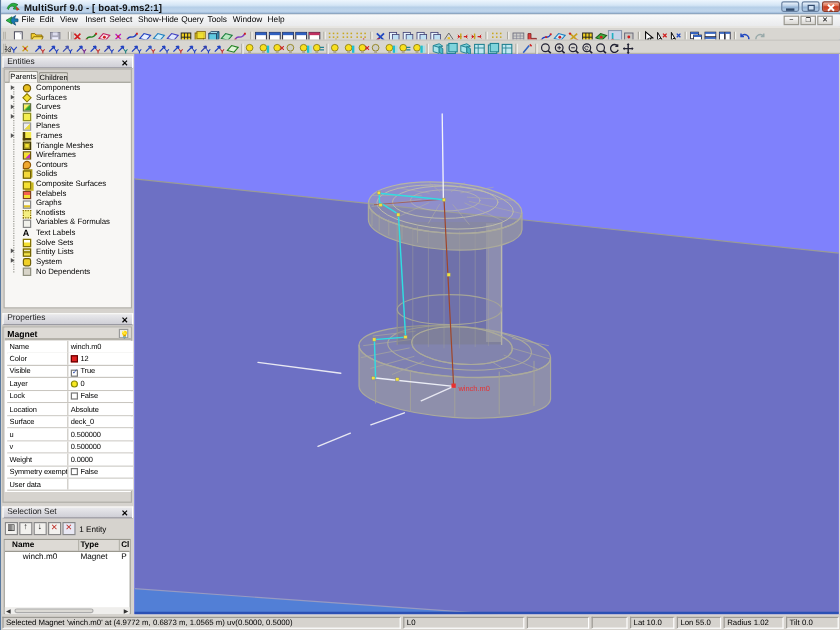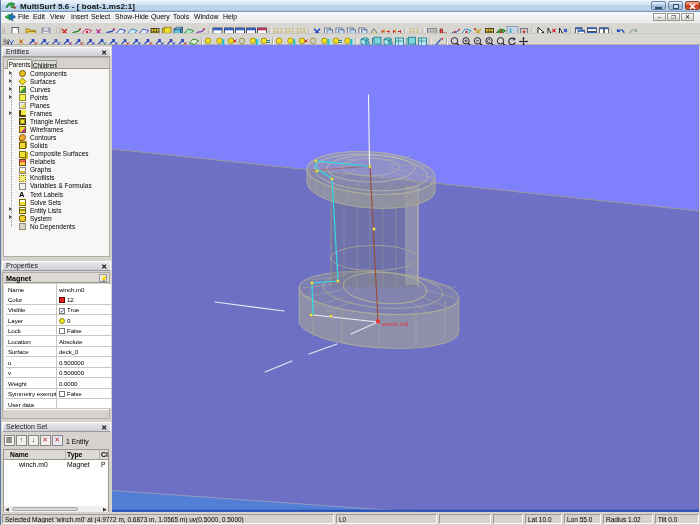--- a/index.html
+++ b/index.html
@@ -64,21 +64,21 @@
     <div id="btnmin" class="abs capbtn">
         <div style="width:7px;height:2px;background:#30496b;margin:5px auto 0;"></div>
       </div>
     <div id="btnmax" class="abs capbtn">
         <div style="width:6px;height:5px;border:1px solid #30496b;background:#cfe0f2;margin:1.5px auto 0;"></div>
       </div>
     <div id="btnclose" class="abs capbtn"><svg width="13" height="9" viewBox="0 0 13 9">
           <path d="M 4 2 L 9 7 M 9 2 L 4 7" stroke="#fff" stroke-width="1.6"></path>
         </svg></div>
   </div>
-  <div id="titletext" class="abs">MultiSurf 5.6 - [ boat-1.ms2:1]</div>
+  <div id="titletext" class="abs">MultiSurf 9.0 - [ boat-9.ms2:1]</div>
   <div id="menubar" class="abs">
     <svg width="14" height="10" viewBox="0 0 14 10" style="position:absolute;left:2px;top:0px;">
       <path d="M 10 1 L 4 5 L 10 9 L 9 6.2 L 12 6 L 12 3.8 L 9 3.6 Z" fill="#1878b0" stroke="#0a4870" stroke-width="0.6"></path>
       <path d="M 7 2 L 2 5 L 7 8 L 6 5.8 L 6 4 Z" fill="#30b848" stroke="#107028" stroke-width="0.6"></path>
     </svg>
     <span class="menuitem" style="left:17px;">File</span>
     <span class="menuitem" style="left:32px;">Edit</span>
     <span class="menuitem" style="left:49px;">View</span>
     <span class="menuitem" style="left:70px;">Insert</span>
     <span class="menuitem" style="left:90px;">Select</span>

